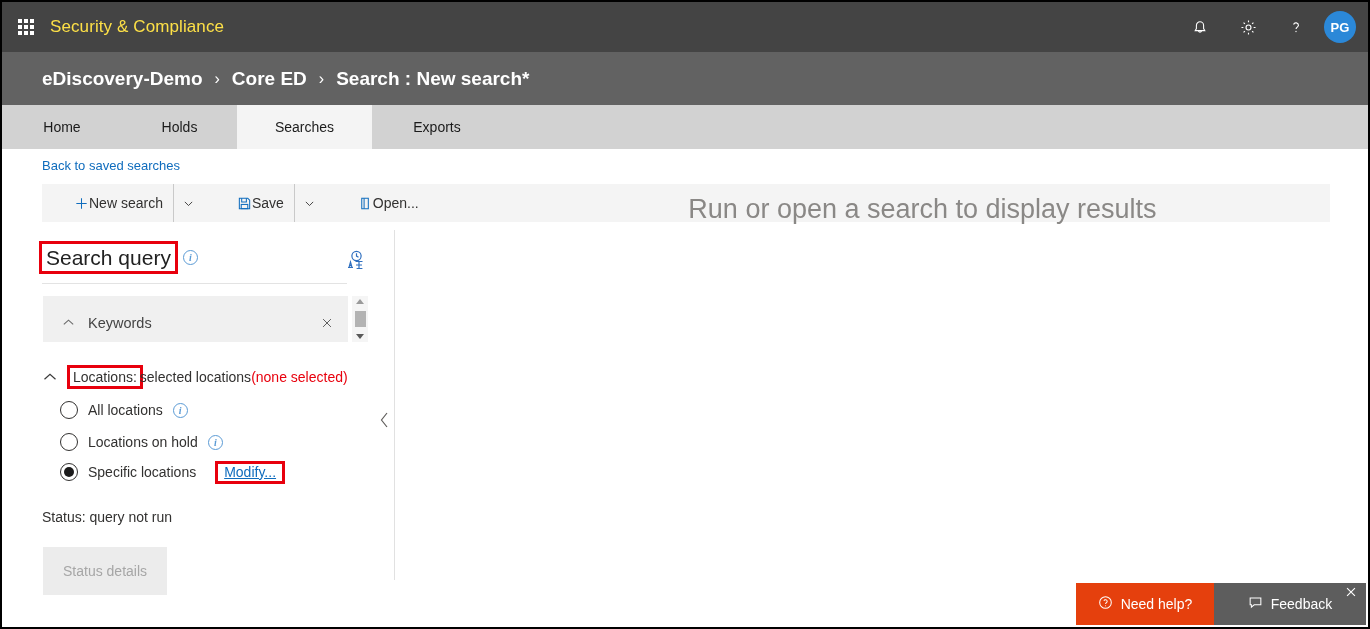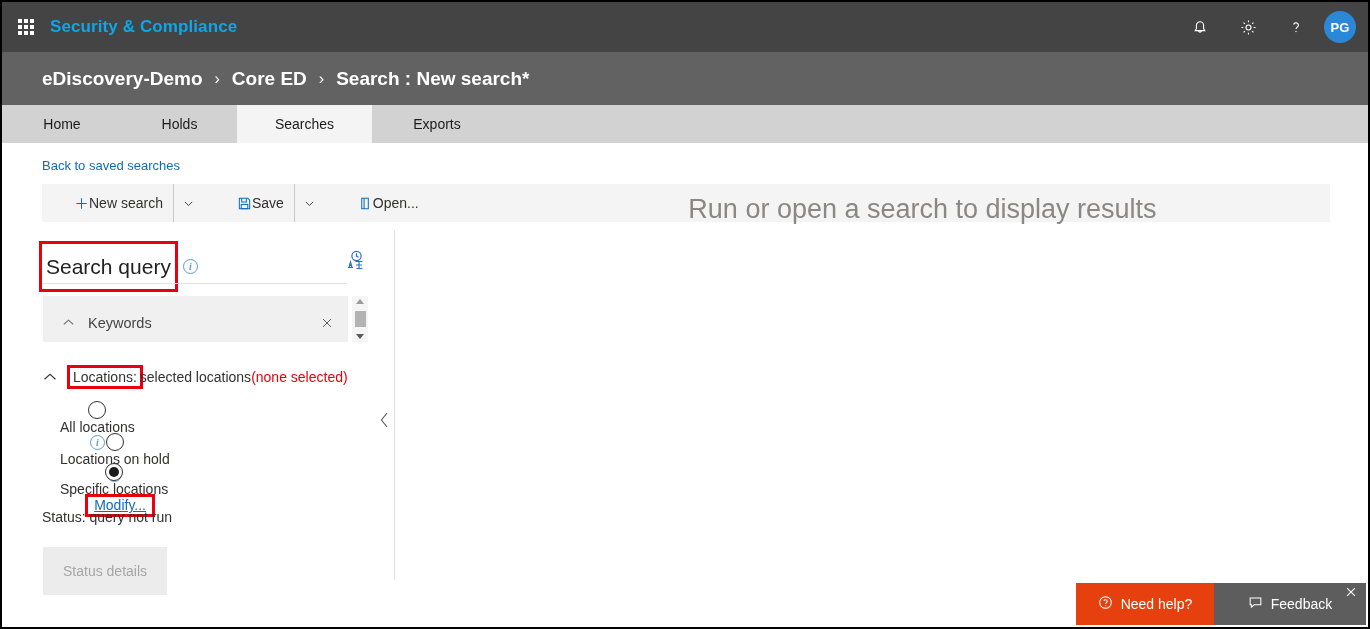--- a/index.html
+++ b/index.html
@@ -25,21 +25,21 @@
   }
   .waffle {
     width: 16px; height: 16px;
     margin-left: 16px; margin-right: 16px;
     display: grid; grid-template-columns: repeat(3, 4px); grid-template-rows: repeat(3, 4px);
     gap: 2px;
     cursor: pointer;
   }
   .waffle i { display:block; width:4px; height:4px; background:#ffffff; }
   .suite-title {
-    color: #0ea5e9; font-size: 17px; font-weight: 700; letter-spacing: .1px;
+    color: #fde047; font-size: 17px; font-weight: 400; letter-spacing: .1px;
   }
   .suite-right {
     margin-left: auto; display: flex; align-items: center; height: 50px;
   }
   .suite-icon {
     width: 48px; height: 50px; display: flex; align-items: center; justify-content: center;
     color: #ffffff; cursor: pointer;
   }
   .suite-icon svg { display: block; }
   .avatar {
@@ -61,21 +61,21 @@
     white-space: nowrap;
   }
   .crumb.last { cursor: default; }
   .crumb-sep {
     color: #ffffff; font-size: 16px; font-weight: 400;
     margin: 0 12px; line-height: 1;
   }
 
   
   .tab-bar {
-    position: absolute; left: 0; top: 103px; width: 1366px; height: 38px;
+    position: absolute; left: 0; top: 103px; width: 1366px; height: 44px;
     background: #d2d2d2;
     display: flex; align-items: stretch;
   }
   .tab {
     display: flex; align-items: center; justify-content: center;
     font-size: 14px; color: #1b1b1b; cursor: pointer;
     padding: 0 10px;
   }
   .tab.t-home    { width: 120px; }
   .tab.t-holds   { width: 115px; }
@@ -110,21 +110,21 @@
   .left-pane {
     position: absolute; left: 0; top: 228px; width: 393px; height: 350px;
     border-right: 1px solid #e1e1e1;
   }
   .sq-header {
     position: absolute; left: 40px; top: 242px;
     display: flex; align-items: center; gap: 8px;
   }
   .sq-title {
     font-size: 21px; color: #212121; font-weight: 400; line-height: 1;
-    padding: 12px 4px;
+    padding: 3px 4px;
   }
   .sq-title-box { outline: 3px solid #e8000d; }
   .info-i {
     width: 15px; height: 15px; border-radius: 50%;
     border: 1.4px solid #5b9bd5; color: #5b9bd5;
     font-size: 10px; font-style: italic; font-weight: 700;
     display: flex; align-items: center; justify-content: center;
     font-family: "Liberation Serif", serif;
     cursor: pointer;
   }
@@ -164,24 +164,23 @@
   }
   .loc-chev { color: #3a3a3a; margin-right: 12px; display: flex; }
   .loc-strong-box {
     outline: 3px solid #e8000d;
     padding: 1px 3px;
   }
   .loc-red { color: #e8000d; }
 
   .radio-line {
     position: absolute; left: 58px;
-    display: flex; align-items: center; 
+    display: flex; align-items: center; gap: 10px;
     font-size: 14px; color: #323130;
     cursor: pointer;
-    flex-direction: column;
   }
   .r1 { top: 399px; }
   .r2 { top: 431px; }
   .r3 { top: 461px; }
   .radio {
     width: 18px; height: 18px; border-radius: 50%;
     border: 1.6px solid #323130; background: #fff;
     display: flex; align-items: center; justify-content: center;
     flex: 0 0 auto;
   }

